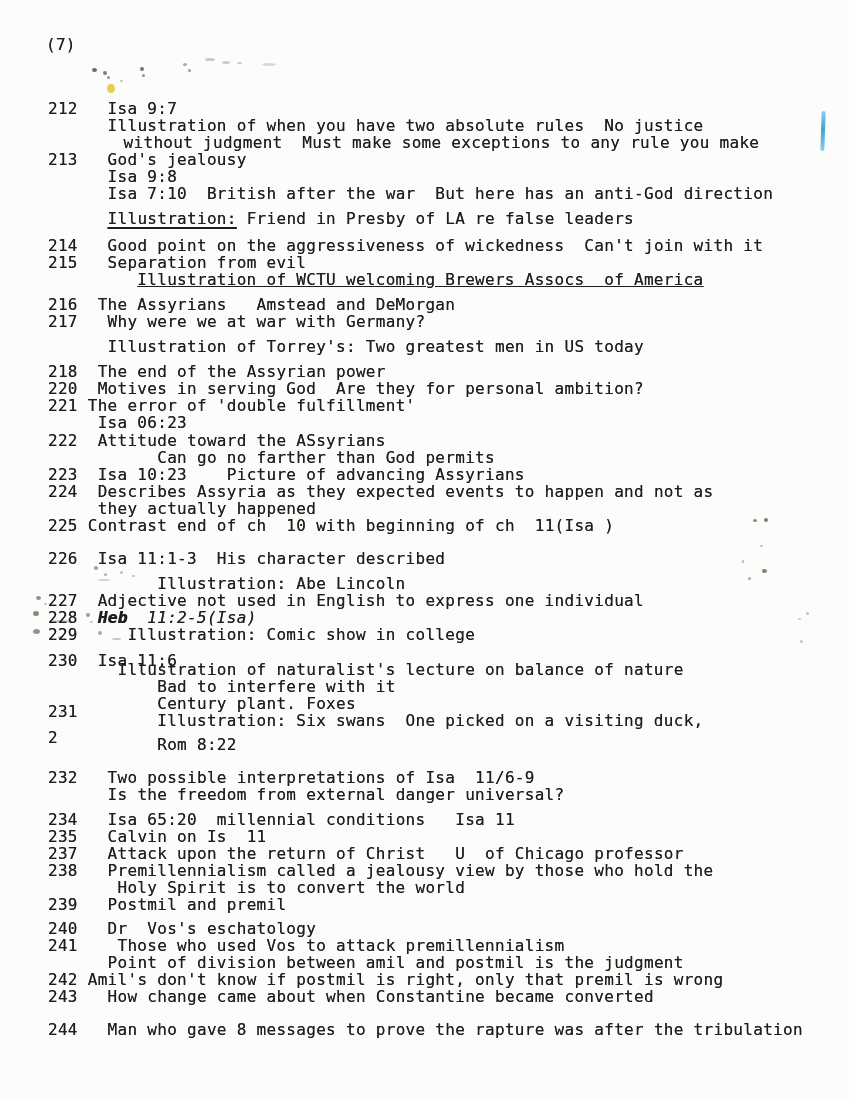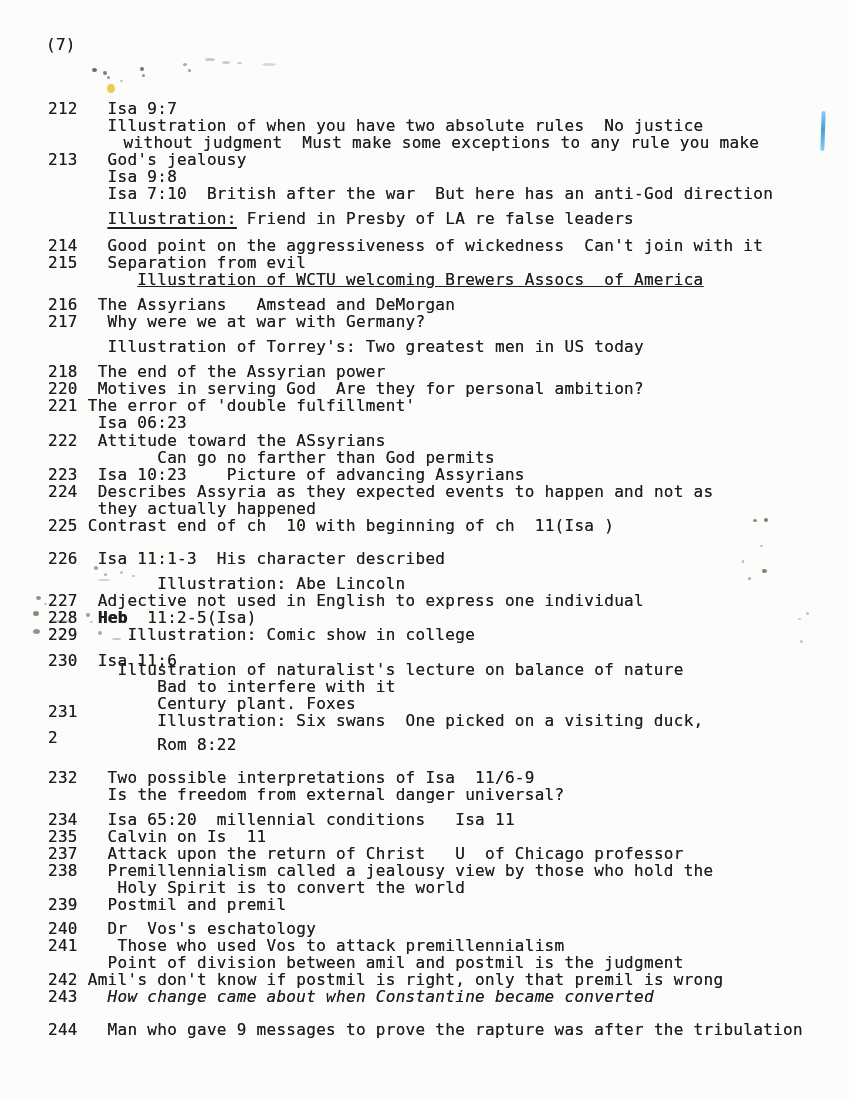--- a/index.html
+++ b/index.html
@@ -56,42 +56,42 @@
       <div class="line" style="top: 414px;"><span class="txt" style="left: 49.65px;"><span>Isa 06:23</span></span></div>
       <div class="line" style="top: 432px;"><span class="num">222</span><span class="txt" style="left: 49.65px;"><span>Attitude toward the ASsyrians</span></span></div>
       <div class="line" style="top: 449px;"><span class="txt" style="left: 109.23px;"><span>Can go no farther than God permits</span></span></div>
       <div class="line" style="top: 466px;"><span class="num">223</span><span class="txt" style="left: 49.65px;"><span>Isa 10:23    Picture of advancing Assyrians</span></span></div>
       <div class="line" style="top: 483px;"><span class="num">224</span><span class="txt" style="left: 49.65px;"><span>Describes Assyria as they expected events to happen and not as</span></span></div>
       <div class="line" style="top: 500px;"><span class="txt" style="left: 49.65px;"><span>they actually happened</span></span></div>
       <div class="line" style="top: 517px;"><span class="num">225</span><span class="txt" style="left: 39.72px;"><span>Contrast end of ch  10 with beginning of ch  11(Isa )</span></span></div>
       <div class="line" style="top: 550px;"><span class="num">226</span><span class="txt" style="left: 49.65px;"><span>Isa 11:1-3  His character described</span></span></div>
       <div class="line" style="top: 575px;"><span class="txt" style="left: 109.23px;"><span>Illustration: Abe Lincoln</span></span></div>
       <div class="line" style="top: 592px;"><span class="num">227</span><span class="txt" style="left: 49.65px;"><span>Adjective not used in English to express one individual</span></span></div>
-      <div class="line" style="top: 609px;"><span class="num">228</span><span class="txt" style="left: 49.65px;"><span class="b">Heb</span><span>  11:2-5(Isa)</span></span></div>
+      <div class="line" style="top: 609px;"><span class="num">228</span><span class="txt" style="left: 49.65px; font-style: italic;"><span class="b">Heb</span><span>  11:2-5(Isa)</span></span></div>
       <div class="line" style="top: 626px;"><span class="num">229</span><span class="txt" style="left: 79.44px;"><span>Illustration: Comic show in college</span></span></div>
       <div class="line" style="top: 652px;"><span class="num">230</span><span class="txt" style="left: 49.65px;"><span>Isa 11:6</span></span></div>
       <div class="line" style="top: 661px;"><span class="txt" style="left: 69.51px;"><span>Illustration of naturalist's lecture on balance of nature</span></span></div>
       <div class="line" style="top: 678px;"><span class="txt" style="left: 109.23px;"><span>Bad to interfere with it</span></span></div>
       <div class="line" style="top: 695px;"><span class="txt" style="left: 109.23px;"><span>Century plant. Foxes</span></span></div>
       <div class="line" style="top: 712px;"><span class="num" style="top: -9px;">231</span><span class="txt" style="left: 109.23px;"><span>Illustration: Six swans  One picked on a visiting duck,</span></span></div>
       <div class="line" style="top: 736px;"><span class="num" style="top: -7px;">2</span><span class="txt" style="left: 109.23px;"><span>Rom 8:22</span></span></div>
       <div class="line" style="top: 769px;"><span class="num">232</span><span class="txt" style="left: 59.58px;"><span>Two possible interpretations of Isa  11/6-9</span></span></div>
       <div class="line" style="top: 786px;"><span class="txt" style="left: 59.58px;"><span>Is the freedom from external danger universal?</span></span></div>
       <div class="line" style="top: 811px;"><span class="num">234</span><span class="txt" style="left: 59.58px;"><span>Isa 65:20  millennial conditions   Isa 11</span></span></div>
       <div class="line" style="top: 828px;"><span class="num">235</span><span class="txt" style="left: 59.58px;"><span>Calvin on Is  11</span></span></div>
       <div class="line" style="top: 845px;"><span class="num">237</span><span class="txt" style="left: 59.58px;"><span>Attack upon the return of Christ   U  of Chicago professor</span></span></div>
       <div class="line" style="top: 862px;"><span class="num">238</span><span class="txt" style="left: 59.58px;"><span>Premillennialism called a jealousy view by those who hold the</span></span></div>
       <div class="line" style="top: 879px;"><span class="txt" style="left: 69.51px;"><span>Holy Spirit is to convert the world</span></span></div>
       <div class="line" style="top: 896px;"><span class="num">239</span><span class="txt" style="left: 59.58px;"><span>Postmil and premil</span></span></div>
       <div class="line" style="top: 920px;"><span class="num">240</span><span class="txt" style="left: 59.58px;"><span>Dr  Vos's eschatology</span></span></div>
       <div class="line" style="top: 937px;"><span class="num">241</span><span class="txt" style="left: 69.51px;"><span>Those who used Vos to attack premillennialism</span></span></div>
       <div class="line" style="top: 954px;"><span class="txt" style="left: 59.58px;"><span>Point of division between amil and postmil is the judgment</span></span></div>
       <div class="line" style="top: 971px;"><span class="num">242</span><span class="txt" style="left: 39.72px;"><span>Amil's don't know if postmil is right, only that premil is wrong</span></span></div>
-      <div class="line" style="top: 988px;"><span class="num">243</span><span class="txt" style="left: 59.58px; font-style: italic;"><span>How change came about when Constantine became converted</span></span></div>
-      <div class="line" style="top: 1021px;"><span class="num">244</span><span class="txt" style="left: 59.58px;"><span>Man who gave 9 messages to prove the rapture was after the tribulation</span></span></div>
+      <div class="line" style="top: 988px;"><span class="num">243</span><span class="txt" style="left: 59.58px;"><span>How change came about when Constantine became converted</span></span></div>
+      <div class="line" style="top: 1021px;"><span class="num">244</span><span class="txt" style="left: 59.58px;"><span>Man who gave 8 messages to prove the rapture was after the tribulation</span></span></div>
     </div>
   <div id="smudges">
       <div class="speck" style="left: 92px; top: 68px; width: 5px; height: 4px; opacity: 0.7;"></div>
       <div class="speck" style="left: 103px; top: 71px; width: 4px; height: 4px; opacity: 0.6;"></div>
       <div class="speck" style="left: 107px; top: 76px; width: 3px; height: 3px; opacity: 0.5;"></div>
       <div class="speck" style="left: 140px; top: 67px; width: 4px; height: 4px; opacity: 0.65;"></div>
       <div class="speck" style="left: 142px; top: 74px; width: 3px; height: 3px; opacity: 0.5;"></div>
       <div class="speck" style="left: 183px; top: 63px; width: 4px; height: 3px; opacity: 0.4;"></div>
       <div class="speck" style="left: 188px; top: 69px; width: 3px; height: 3px; opacity: 0.45;"></div>
       <div class="speck" style="left: 205px; top: 58px; width: 10px; height: 3px; opacity: 0.25;"></div>

